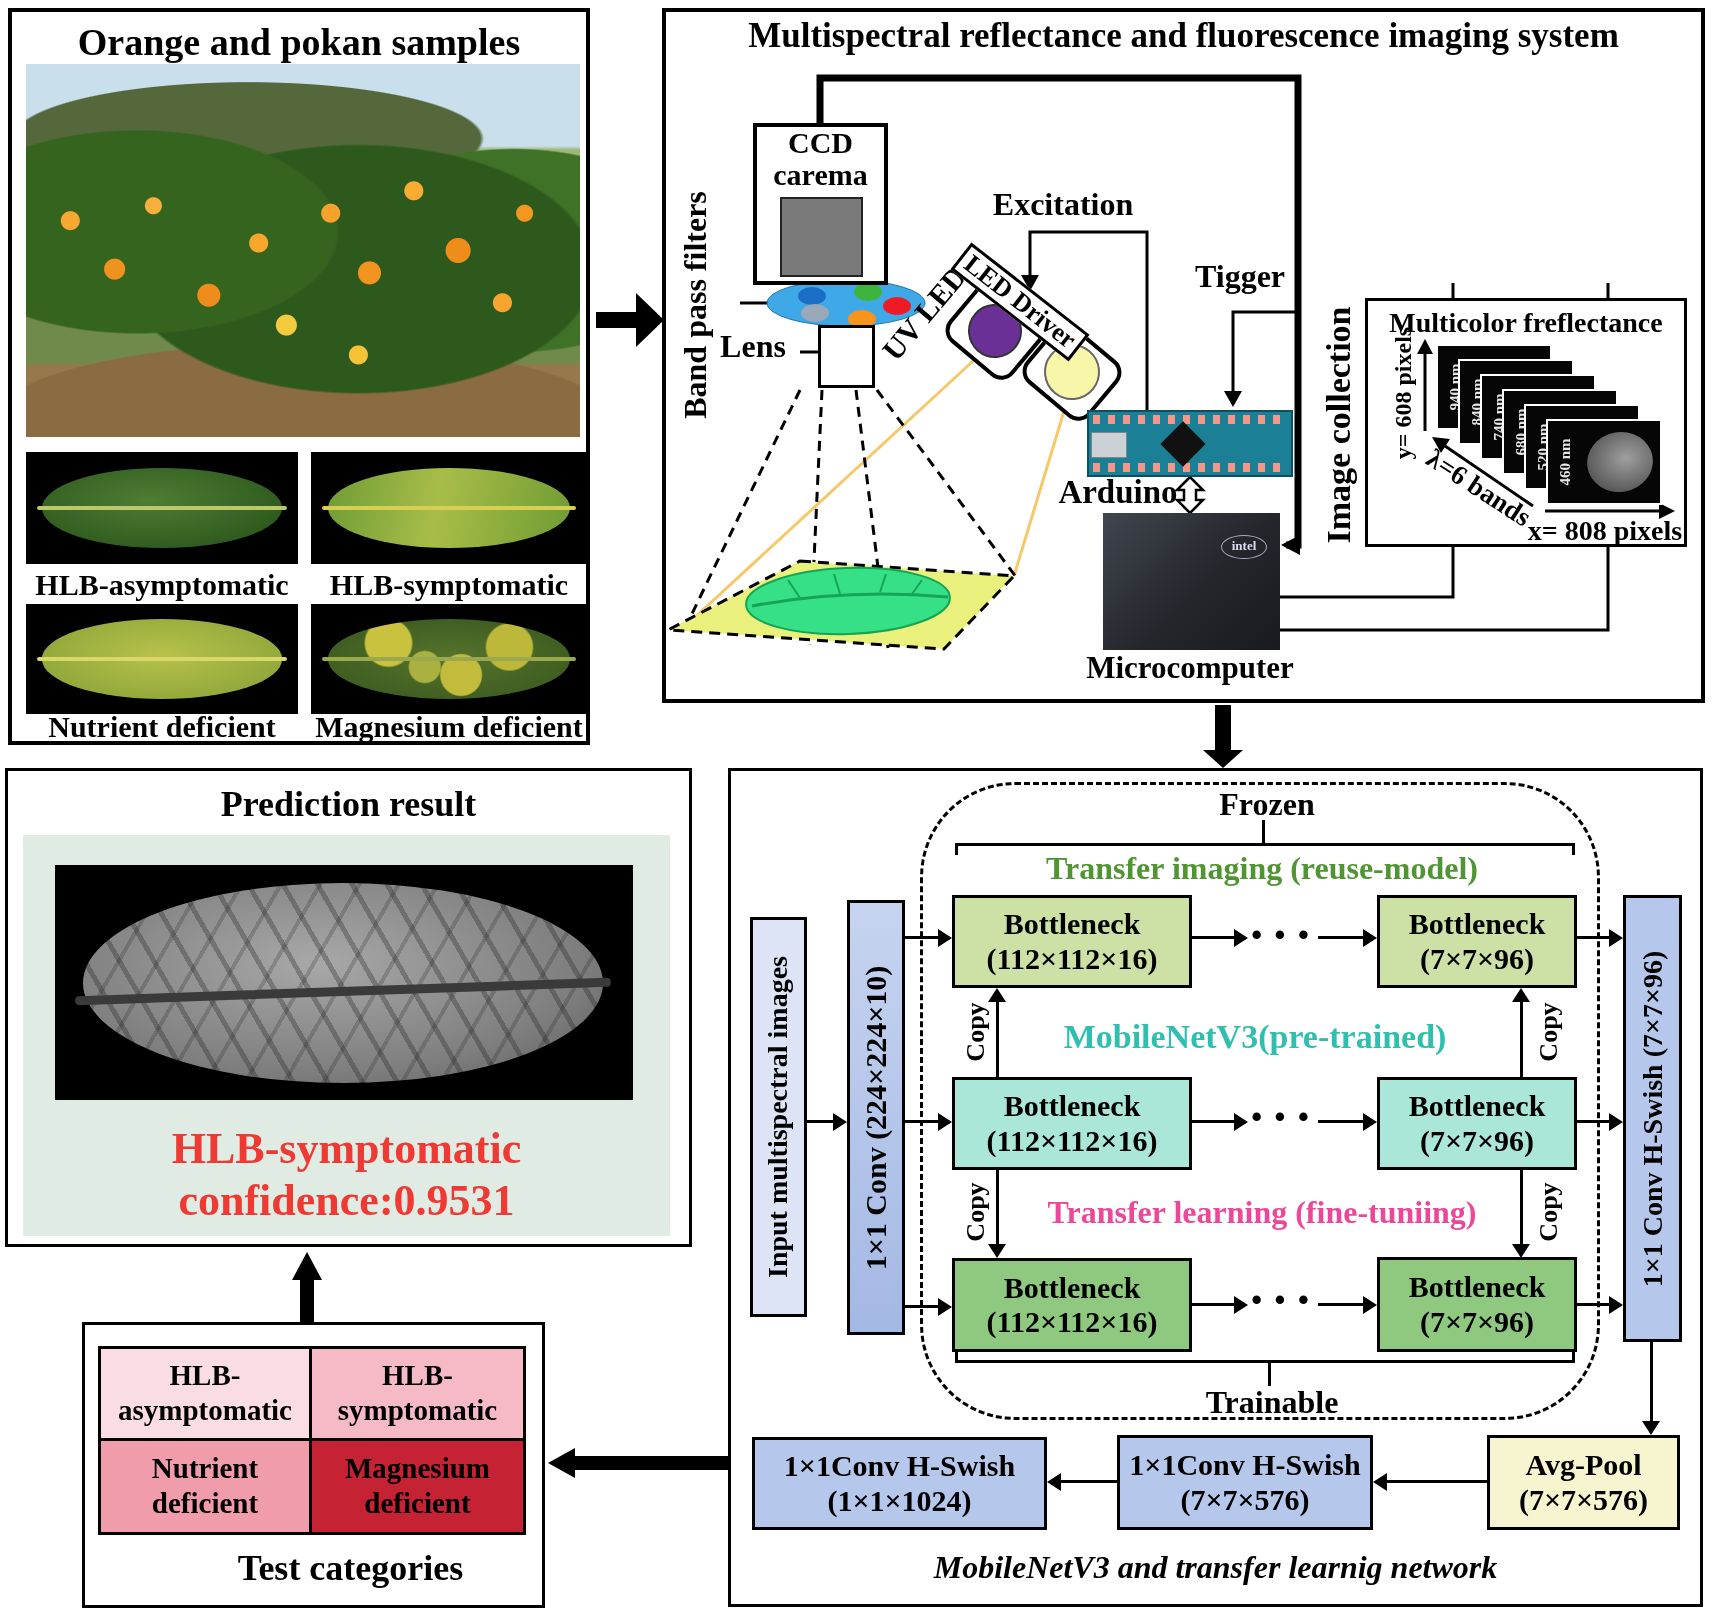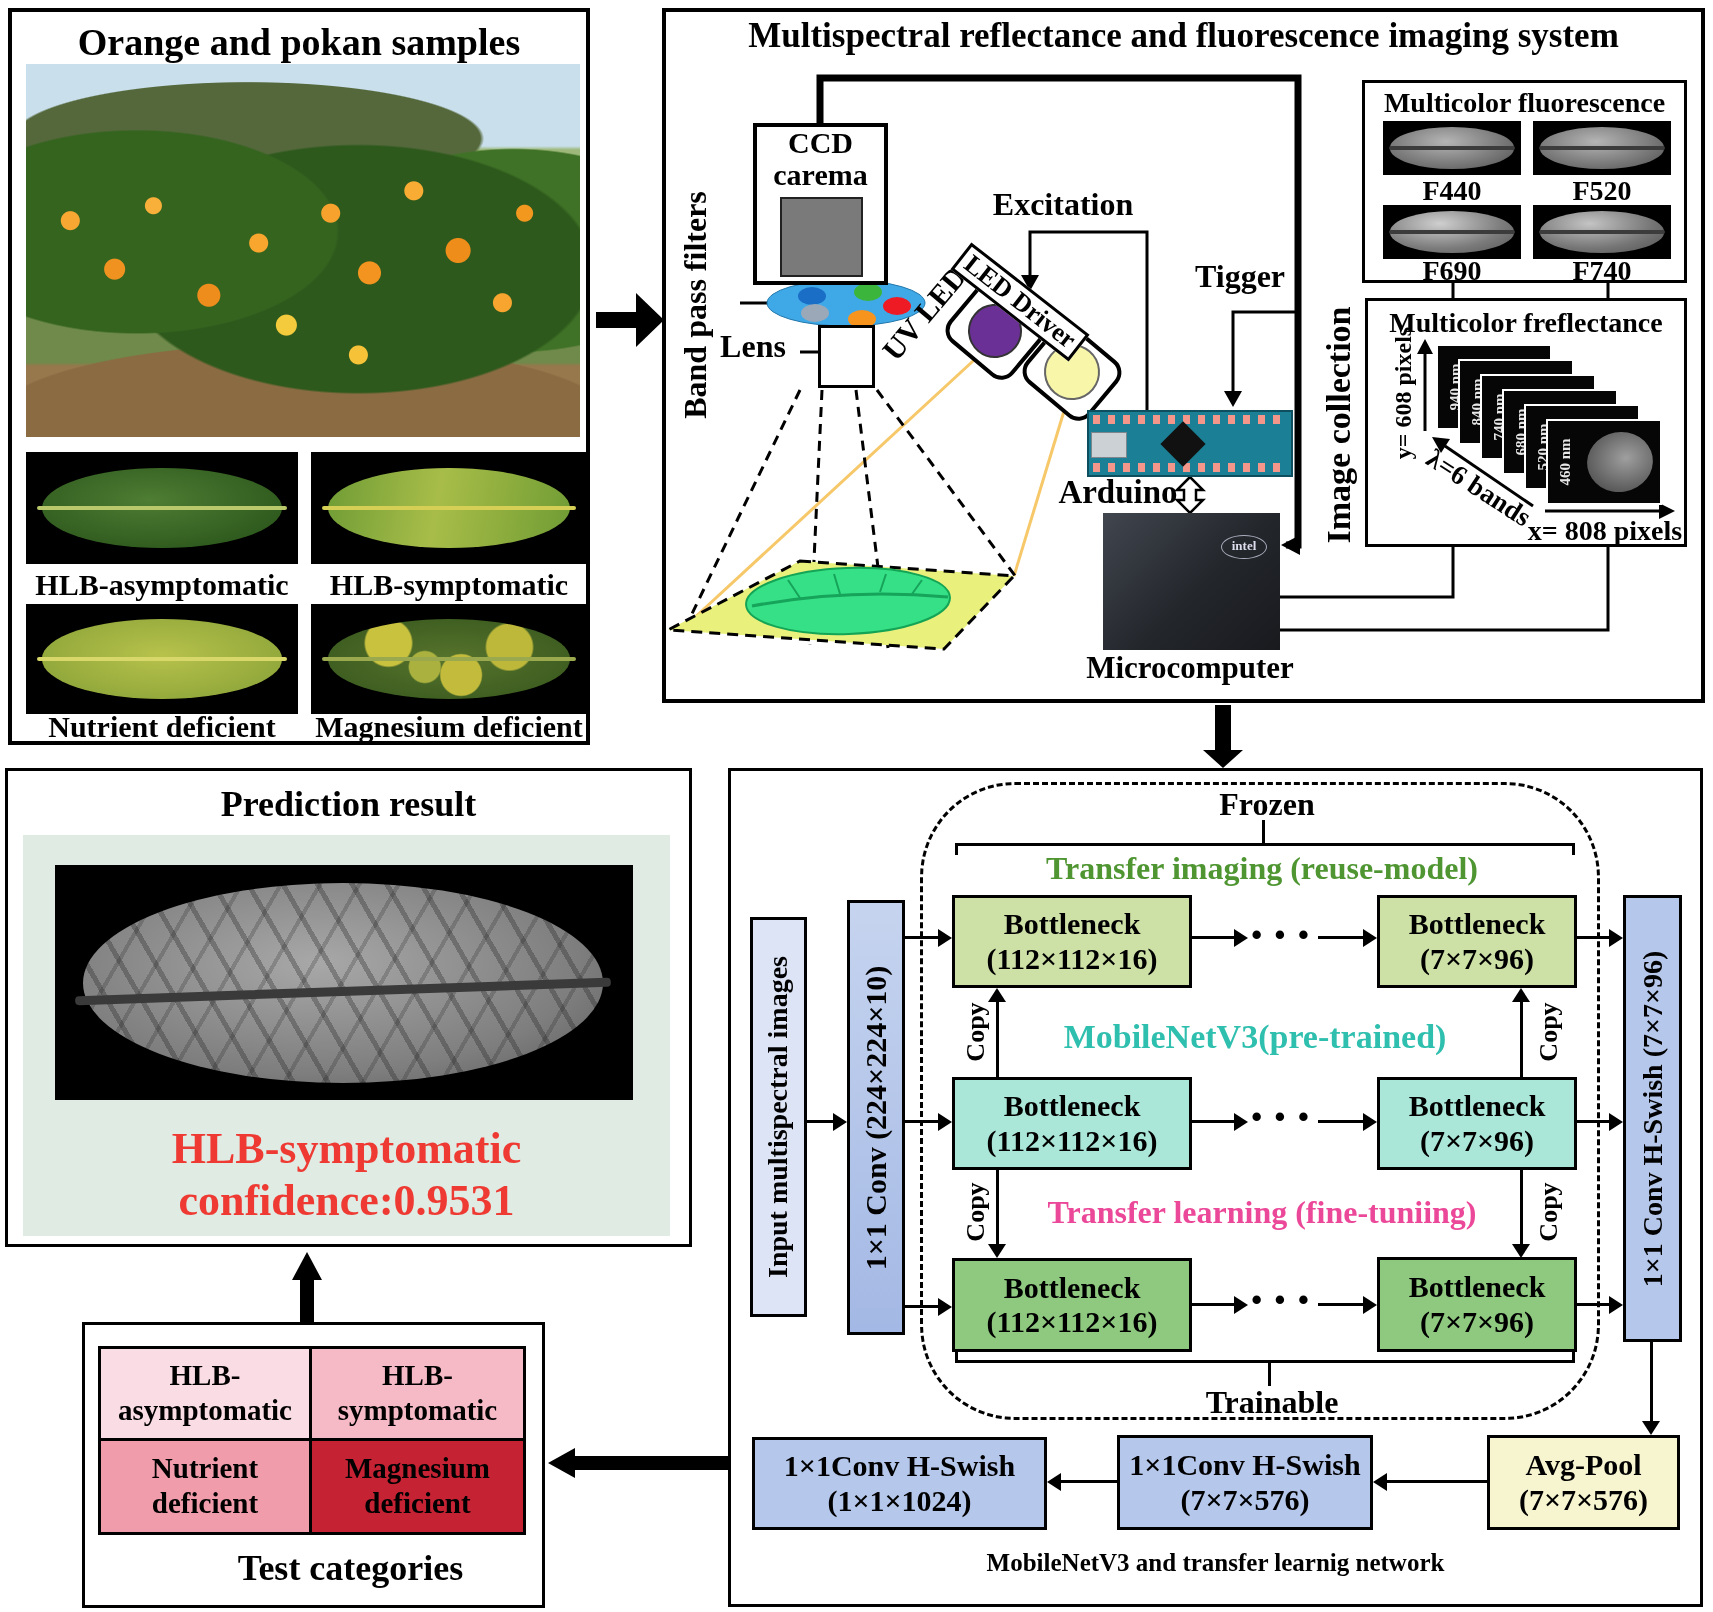--- a/index.html
+++ b/index.html
@@ -172,43 +172,20 @@
     <div class="abs" style="left:4px;top:51px;width:194px;height:9px;
          background:repeating-linear-gradient(90deg,#f4978a 0 7px,rgba(0,0,0,0) 7px 15px);"></div>
     <div class="abs" style="left:78px;top:16px;width:32px;height:32px;background:#111;transform:rotate(45deg);"></div>
     <div class="abs" style="left:2px;top:20px;width:34px;height:24px;background:#ccd1d6;border:1px solid #7d868c;"></div>
   </div>
 
   <div class="abs" style="left:1103px;top:513px;width:177px;height:137px;background:linear-gradient(135deg,#41464f,#23262b 55%,#181a1e);">
     <div class="abs tc" style="left:118px;top:22px;width:44px;height:22px;border:1px solid #aab;border-radius:50%;color:#dde;font-size:13px;line-height:20px;">intel</div>
   </div>
 
-  <div class="abs" style="left:1362px;top:80px;width:325px;height:203px;border:3px solid #000;box-sizing:border-box;background:#fff;">
-    <div class="abs tc" style="left:0;top:4px;width:319px;font-size:28px;">Multicolor fluorescence</div>
-    <div class="leafimg" style="left:18px;top:38px;width:138px;height:54px;">
-      <div class="gleaf"></div>
-        <div class="gvein"></div>
-    </div>
-    <div class="leafimg" style="left:168px;top:38px;width:138px;height:54px;">
-      <div class="gleaf"></div>
-        <div class="gvein"></div>
-    </div>
-    <div class="abs tc" style="left:18px;top:92px;width:138px;font-size:28px;">F440</div>
-    <div class="abs tc" style="left:168px;top:92px;width:138px;font-size:28px;">F520</div>
-    <div class="leafimg" style="left:18px;top:122px;width:138px;height:54px;">
-      <div class="gleaf" style="background:radial-gradient(ellipse at 40% 30%, #cfcfcf, #7b7b7b 60%, #565656);"></div>
-      <div class="gvein"></div>
-    </div>
-    <div class="leafimg" style="left:168px;top:122px;width:138px;height:54px;">
-      <div class="gleaf" style="background:radial-gradient(ellipse at 40% 30%, #c4c4c4, #757575 60%, #505050);"></div>
-      <div class="gvein"></div>
-    </div>
-    <div class="abs tc" style="left:18px;top:172px;width:138px;font-size:28px;">F690</div>
-    <div class="abs tc" style="left:168px;top:172px;width:138px;font-size:28px;">F740</div>
-  </div>
 
   <div class="abs" style="left:1365px;top:298px;width:322px;height:249px;border:3px solid #000;box-sizing:border-box;background:#fff;">
     <div class="abs tc" style="left:0;top:6px;width:316px;font-size:28px;">Multicolor freflectance</div>
     <svg class="abs" style="left:0;top:0;" width="316" height="243" viewBox="0 0 316 243">
       <line x1="57" y1="130" x2="57" y2="50" stroke="#000" stroke-width="3"></line>
       <polygon points="57,38 49,53 65,53"></polygon>
       <line x1="165" y1="205" x2="77" y2="145" stroke="#000" stroke-width="3"></line>
       <polygon points="64,136 82,138 73,152"></polygon>
       <line x1="177" y1="210" x2="293" y2="210" stroke="#000" stroke-width="3"></line>
       <polygon points="307,210 291,202 291,218"></polygon>
@@ -389,15 +366,15 @@
     <span>1×1Conv H-Swish</span>
     <span>(7×7×576)</span>
   </div>
   <div class="hl" style="left:1061px;top:1480px;width:56px;"></div>
   <div class="head hlft" style="left:1047px;top:1473px;"></div>
   <div class="bnbox" style="left:752px;top:1437px;width:295px;height:93px;background:#b5c7ea;">
     <span>1×1Conv H-Swish</span>
     <span>(1×1×1024)</span>
   </div>
 
-  <div class="abs tc" style="left:733px;top:1549px;width:965px;font-size:25px;">MobileNetV3 and transfer learnig network</div>
+  <div class="abs tc" style="left:733px;top:1549px;width:965px;font-size:32px;font-style:italic;">MobileNetV3 and transfer learnig network</div>
 
 </div>
 
 </body></html>

